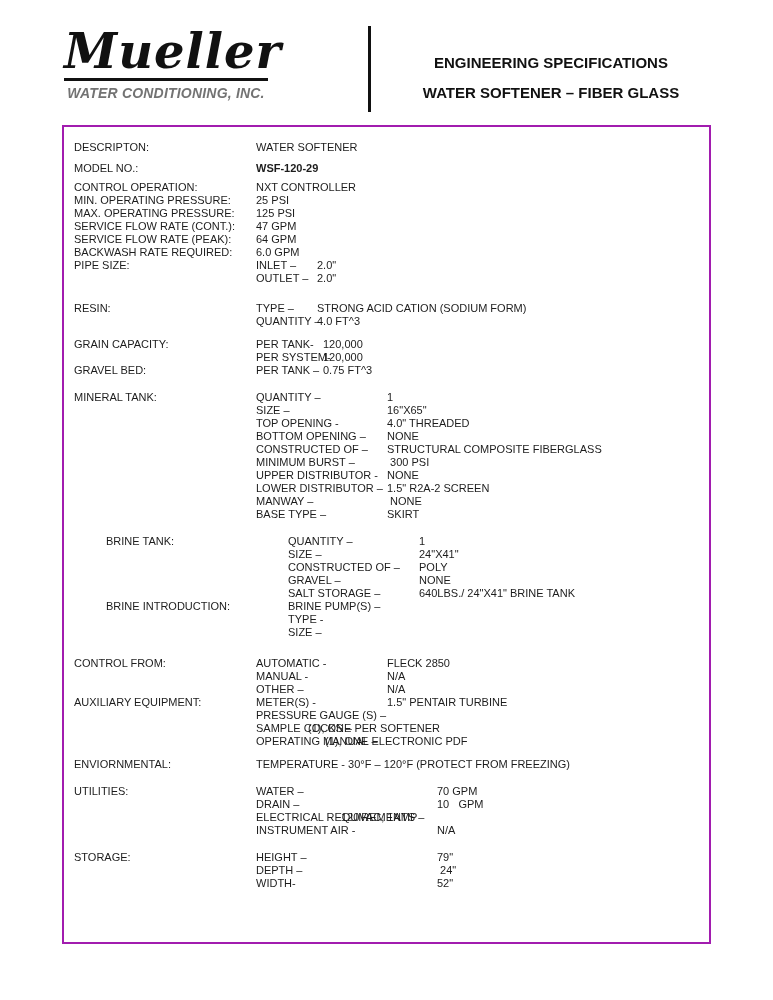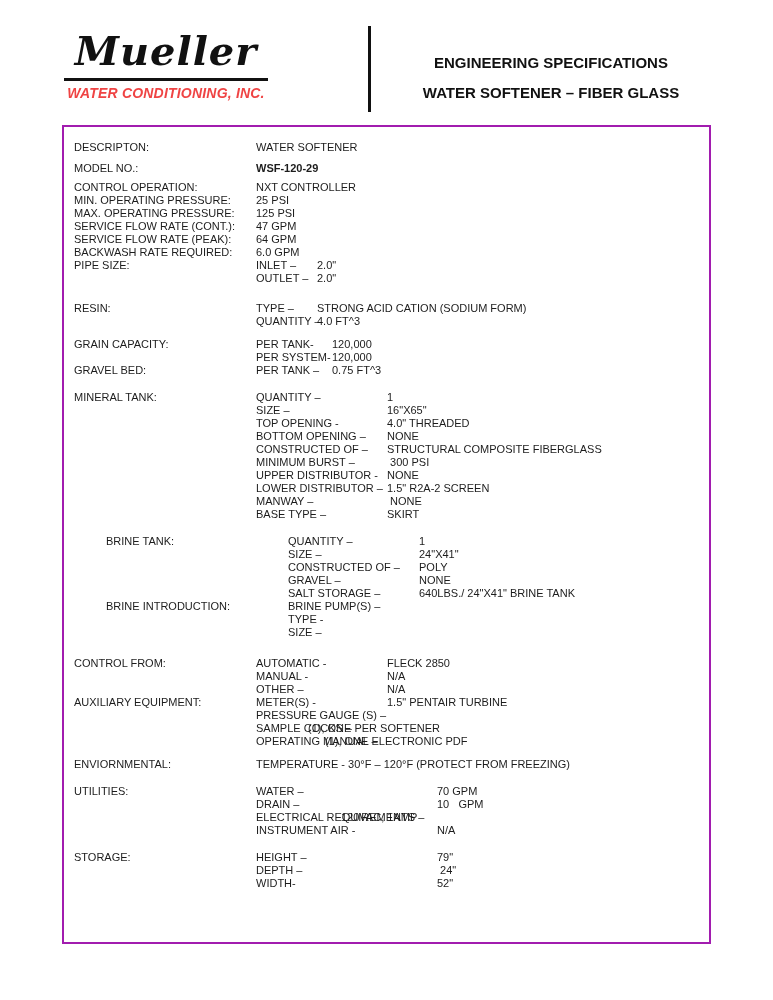--- a/index.html
+++ b/index.html
@@ -6,26 +6,26 @@
   body{
     width:773px;height:1000px;position:relative;overflow:hidden;
     font-family:"Liberation Sans", sans-serif;color:#1c1c1c;
     -webkit-font-smoothing:antialiased;
   }
 
   
   .logo-block{position:absolute;left:64px;top:22px;width:204px;text-align:center;}
   .logo-script{
     font-family:"DejaVu Serif", serif;font-style:italic;font-weight:bold;
-    font-size:40px;line-height:58px;letter-spacing:1px;color:#111;
+    font-size:48px;line-height:58px;letter-spacing:1px;color:#111;
   }
   .logo-rule{height:0;border-bottom:3px solid #111;margin-top:-2px;}
   .logo-sub{
     font-weight:bold;font-style:italic;font-size:14px;letter-spacing:.2px;
-    margin-top:4px;color:#ef4444;white-space:nowrap;
+    margin-top:4px;color:#737373;white-space:nowrap;
   }
   .header-divider{position:absolute;left:368px;top:26px;width:3px;height:86px;background:#111;}
   .doc-title{position:absolute;left:388px;top:48px;width:326px;text-align:center;color:#111;}
   .doc-title .line{font-weight:bold;font-size:15px;line-height:30px;white-space:nowrap;}
 
   
   .spec-box{
     position:absolute;left:62px;top:125px;width:645px;height:801px;
     border:2px solid #a21caf;padding-top:14px;box-sizing:content-box;
     overflow:hidden;
@@ -43,21 +43,21 @@
   .sec-resin{margin-top:17px;}
   .sec-grain{margin-top:10px;}
   .sec-mineral_tank{margin-top:14px;}
   .sec-brine{margin-top:14px;margin-left:32px;}
   .sec-valve{margin-top:18px;}
   .sec-environmental{margin-top:10px;}
   .sec-utilities{margin-top:14px;}
   .sec-spacing{margin-top:14px;}
 
   .sec-operation .c.v, .sec-resin .c.v{left:253px;}
-  .sec-grain .c.v{left:268px;}
+  .sec-grain .c.v{left:259px;}
   .sec-mineral_tank .c.v, .sec-brine .c.v, .sec-valve .c.v{left:323px;}
   .sec-utilities .c.v, .sec-spacing .c.v{left:373px;}
 </style>
 </head>
 <body>
 
 <div class="logo-block">
   <div class="logo-script">Mueller</div>
   <div class="logo-rule"></div>
   <div class="logo-sub">WATER CONDITIONING, INC.</div>

